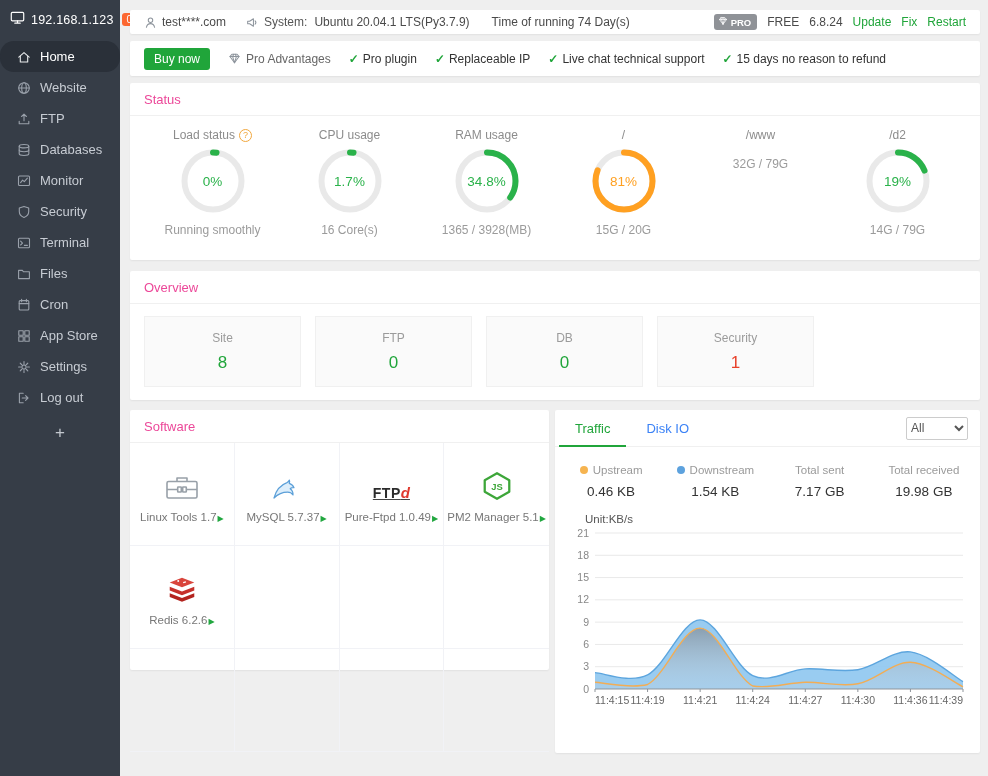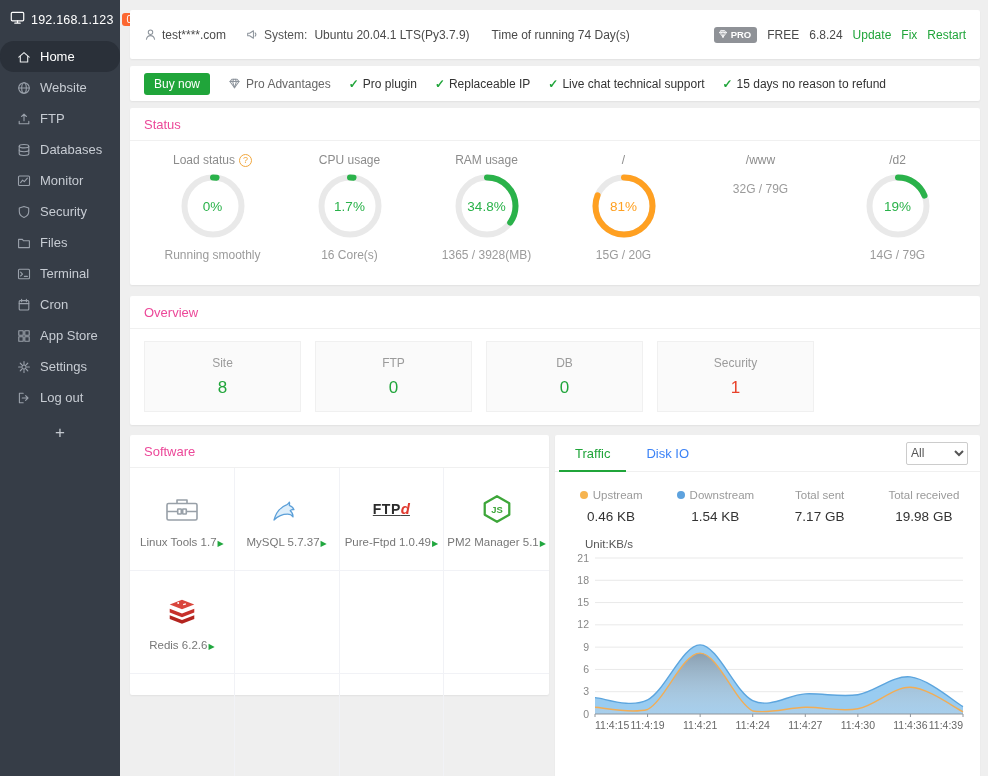--- a/index.html
+++ b/index.html
@@ -21,21 +21,21 @@
   .sb-plus { text-align:center; color:#c3c8cf; font-size:17px; margin-top:10px; cursor:pointer; }
 
   
   .main { position:absolute; left:120px; top:0; width:868px; height:776px;
     padding:10px 8px 0 10px; }
   .panel { background:#fff; border-radius:2px; box-shadow:0 1px 2px rgba(0,0,0,.06); }
   .p-title { font-size:13px; color:#ec4899; padding:0 14px; height:33px;
     line-height:33px; border-bottom:1px solid #f0f0f0; }
 
   
-  .topbar { height:49px; display:flex; align-items:center; padding:0 14px;
+  .topbar { height:24px; display:flex; align-items:center; padding:0 14px;
     font-size:12px; color:#4a4a4a; margin-bottom:7px; }
   .tb-item { display:flex; align-items:center; gap:5px; }
   .tb-item .ic { display:flex; color:#8d949c; }
   .tb-user { margin-right:20px; }
   .tb-sys { margin-right:22px; }
   .tb-sys .lbl { color:#555; margin-right:2px; }
   .tb-right { margin-left:auto; display:flex; align-items:center; gap:10px; }
   .pro-badge { background:#8f9297; color:#fff; font-size:9.5px; border-radius:3px;
     padding:2px 6px 2px 4px; display:flex; align-items:center; gap:3px; font-weight:bold; }
   .tb-link { color:#20a53a; cursor:pointer; }
@@ -70,21 +70,21 @@
   .ov-label { font-size:12px; color:#9b9b9b; }
   .ov-value { font-size:17px; }
 
   
   .bottom { display:flex; gap:6px; }
   .software { width:419px; height:260px; }
   .sw-grid { display:grid; grid-template-columns:repeat(4,1fr); grid-template-rows:repeat(3,103px); }
   .sw-cell { border-right:1px solid #f1f2f6; border-bottom:1px solid #f1f2f6;
     display:flex; flex-direction:column; align-items:center; justify-content:center; gap:9px; cursor:pointer; }
   .sw-cell:nth-child(4n) { border-right:none; }
-  .sw-icon { height:36px; display:flex; align-items:center; justify-content:center;text-decoration:underline; }
+  .sw-icon { height:36px; display:flex; align-items:flex-end; justify-content:center;text-decoration:underline; }
   .sw-name { font-size:11.5px; color:#777; white-space:nowrap; }
   .sw-name .play { color:#21a73f; font-size:8px; margin-left:1px; }
   .ftp-black { font-weight:bold; font-size:14px; color:#2b2b2b; letter-spacing:.5px; }
   .ftp-red { font-weight:bold; font-style:italic; font-size:15px; color:#e0392e; }
 
   
   .traffic { width:425px; height:343px; }
   .tr-head { display:flex; align-items:center; border-bottom:1px solid #f0f0f0; position:relative; }
   .tr-tab { font-size:13px; color:#3b82f6; padding:11px 16px 9px; border-bottom:2px solid transparent;
     margin-bottom:-1px; cursor:pointer; margin-left:4px; }
@@ -163,33 +163,33 @@
         <span class="ic">
           <svg width="14" height="14" viewBox="0 0 14 14" fill="none" stroke="currentColor" stroke-width="1.1" stroke-linecap="round" stroke-linejoin="round">
             <path d="M7 1.4l4.7 1.7v3.5c0 2.9-1.9 4.9-4.7 5.9-2.8-1-4.7-3-4.7-5.9V3.1L7 1.4z"></path>
           </svg>
         </span>
         <span>Security</span>
       </div>
       <div class="sb-item">
         <span class="ic">
           <svg width="14" height="14" viewBox="0 0 14 14" fill="none" stroke="currentColor" stroke-width="1.1" stroke-linecap="round" stroke-linejoin="round">
-            <path d="M1.6 11.6V3.4h3.8l1 1.4h6v6.8H1.6z"></path>
-          </svg>
-        </span>
-        <span>Files</span>
-      </div>
-      <div class="sb-item">
-        <span class="ic">
-          <svg width="14" height="14" viewBox="0 0 14 14" fill="none" stroke="currentColor" stroke-width="1.1" stroke-linecap="round" stroke-linejoin="round">
             <rect x="1.5" y="2.3" width="11" height="9.4" rx="1"></rect>
             <path d="m3.6 5.2 1.9 1.9-1.9 1.9M7.4 9.4h3"></path>
           </svg>
         </span>
         <span>Terminal</span>
+      </div>
+      <div class="sb-item">
+        <span class="ic">
+          <svg width="14" height="14" viewBox="0 0 14 14" fill="none" stroke="currentColor" stroke-width="1.1" stroke-linecap="round" stroke-linejoin="round">
+            <path d="M1.6 11.6V3.4h3.8l1 1.4h6v6.8H1.6z"></path>
+          </svg>
+        </span>
+        <span>Files</span>
       </div>
       <div class="sb-item">
         <span class="ic">
           <svg width="14" height="14" viewBox="0 0 14 14" fill="none" stroke="currentColor" stroke-width="1.1" stroke-linecap="round" stroke-linejoin="round">
             <rect x="2.2" y="2.6" width="9.6" height="9.4" rx="1"></rect>
             <path d="M4.6 1.4v2.4M9.4 1.4v2.4M2.2 5.6h9.6"></path>
           </svg>
         </span>
         <span>Cron</span>
       </div>

